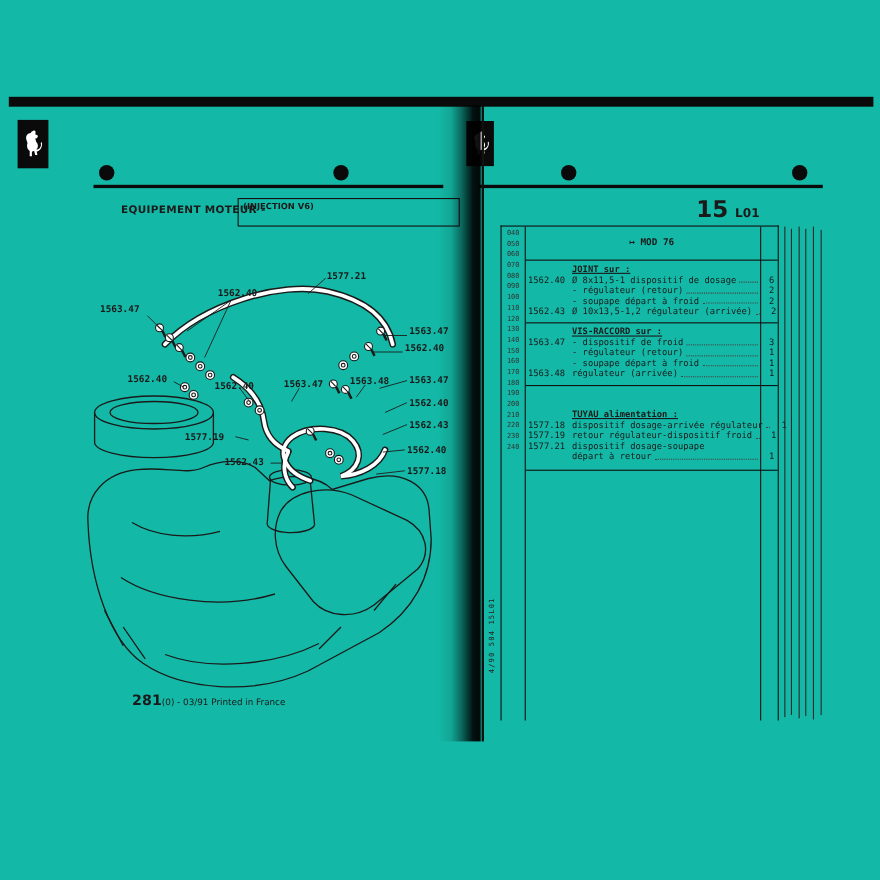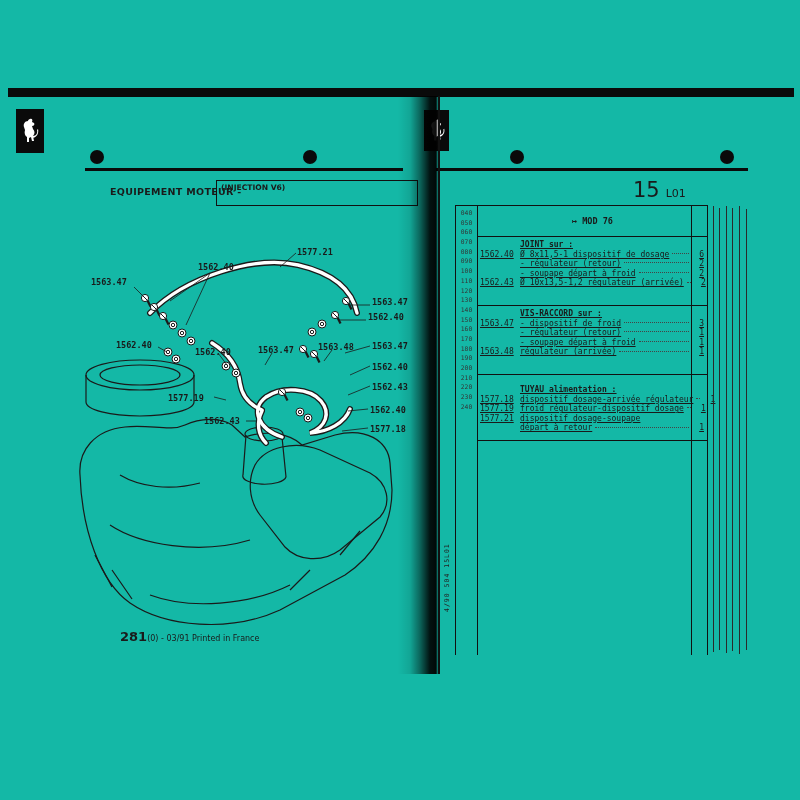--- a/index.html
+++ b/index.html
@@ -10,21 +10,21 @@
   .lion{position:absolute;background:#0a0a0a;display:flex;align-items:center;justify-content:center;}
   .lion svg{display:block;}
   .lion-left{left:16px;top:109px;width:28px;height:44px;}
   .lion-right{left:424px;top:110px;width:25px;height:41px;}
   .hole{position:absolute;width:14px;height:14px;border-radius:50%;background:#0a0a0a;}
   .rule{position:absolute;height:3px;background:#0a0a0a;}
   
   .section-label{position:absolute;left:110px;top:186px;font-size:9.5px;font-weight:bold;letter-spacing:.3px;}
   .header-box{position:absolute;left:216px;top:180px;width:202px;height:26px;border:1px solid #111;
               padding:2px 4px;box-sizing:border-box;font-size:7.6px;font-weight:bold;line-height:10px;}
-  .page-num{position:absolute;left:633px;top:178px;font-weight:normal;}
+  .page-num{position:absolute;left:633px;top:178px;font-weight:bold;}
   .page-num .big{font-size:21px;}
   .page-num .small{font-size:11px;margin-left:6px;}
   
   .gutter{position:absolute;left:398px;top:96px;width:40px;height:578px;
           background:linear-gradient(90deg, rgba(0,0,0,0) 0%, rgba(0,0,0,0.10) 30%,
           rgba(0,0,0,0.45) 55%, rgba(0,0,0,0.90) 80%, rgba(0,0,0,0.95) 95%, rgba(0,0,0,0.2) 100%);}
   .gutter-line{position:absolute;left:438px;top:96px;width:2px;height:578px;background:#111;}
   .spine{position:absolute;left:443px;top:612px;transform:rotate(-90deg);transform-origin:0 0;
          font-size:6.5px;letter-spacing:1px;font-family:"DejaVu Sans Mono",monospace;color:#222;white-space:nowrap;}
   
@@ -37,24 +37,24 @@
   .ptable{position:absolute;left:455px;top:205px;width:253px;height:450px;box-sizing:border-box;
           border-top:1px solid #111;border-left:1px solid #111;border-right:1px solid #111;}
   .numline{position:absolute;left:21px;top:0;bottom:0;width:1px;background:#111;}
   .qtyline{position:absolute;right:15px;top:0;bottom:0;width:1px;background:#111;}
   .numcol{position:absolute;left:0;top:2px;width:21px;display:flex;flex-direction:column;align-items:center;}
   .rn{height:9.7px;font-family:"DejaVu Sans Mono",monospace;font-size:6.3px;color:#333;line-height:9.7px;}
   .tcontent{position:absolute;left:22px;top:0;right:0;font-family:"DejaVu Sans Mono",monospace;}
   .modrow{height:30px;display:flex;align-items:center;justify-content:center;gap:5px;
           border-bottom:1px solid #111;font-weight:bold;font-size:8.5px;}
   .tgroup{padding:3px 0 5px;}
-  .tgroup + .tgroup{border-top:1px solid #111;margin-top:12px;}
-  .tgroup.third{padding-top:10px;}
+  .tgroup + .tgroup{border-top:1px solid #111;}
+  .tgroup.third{padding-top:21px;}
   .tgroup.last{border-bottom:1px solid #111;padding-bottom:7px;}
-  .trow{display:flex;align-items:center;height:9.6px;font-size:8px;line-height:9.6px;padding:0 2px;text-decoration:underline;}
+  .trow{display:flex;align-items:flex-end;height:9.6px;font-size:8px;line-height:9.6px;padding:0 2px;}
   .ref{width:40px;flex:none;}
   .desc{flex:none;white-space:nowrap;}
   .lead{flex:1;border-bottom:1px dotted #444;margin:0 3px 2px 3px;min-width:4px;}
   .qty{width:12px;flex:none;text-align:right;padding-right:1px;}
   .gtitle .gt{font-weight:bold;text-decoration:underline;white-space:nowrap;}
   .noqty .lead{visibility:hidden;}
   .edge{position:absolute;width:1px;background:#2a2a2a;}
 </style>
 </head>
 <body>
@@ -307,21 +307,21 @@
           <span class="gt">TUYAU alimentation :</span>
         </div>
         <div class="trow">
           <span class="ref">1577.18</span>
           <span class="desc">dispositif dosage-arrivée régulateur</span>
           <span class="lead"></span>
           <span class="qty">1</span>
         </div>
         <div class="trow">
           <span class="ref">1577.19</span>
-          <span class="desc">froid régulateur-dispositif dosage</span>
+          <span class="desc">retour régulateur-dispositif froid</span>
           <span class="lead"></span>
           <span class="qty">1</span>
         </div>
         <div class="trow noqty">
           <span class="ref">1577.21</span>
           <span class="desc">dispositif dosage-soupape</span>
           <span class="lead"></span>
           <span class="qty"></span>
         </div>
         <div class="trow">

